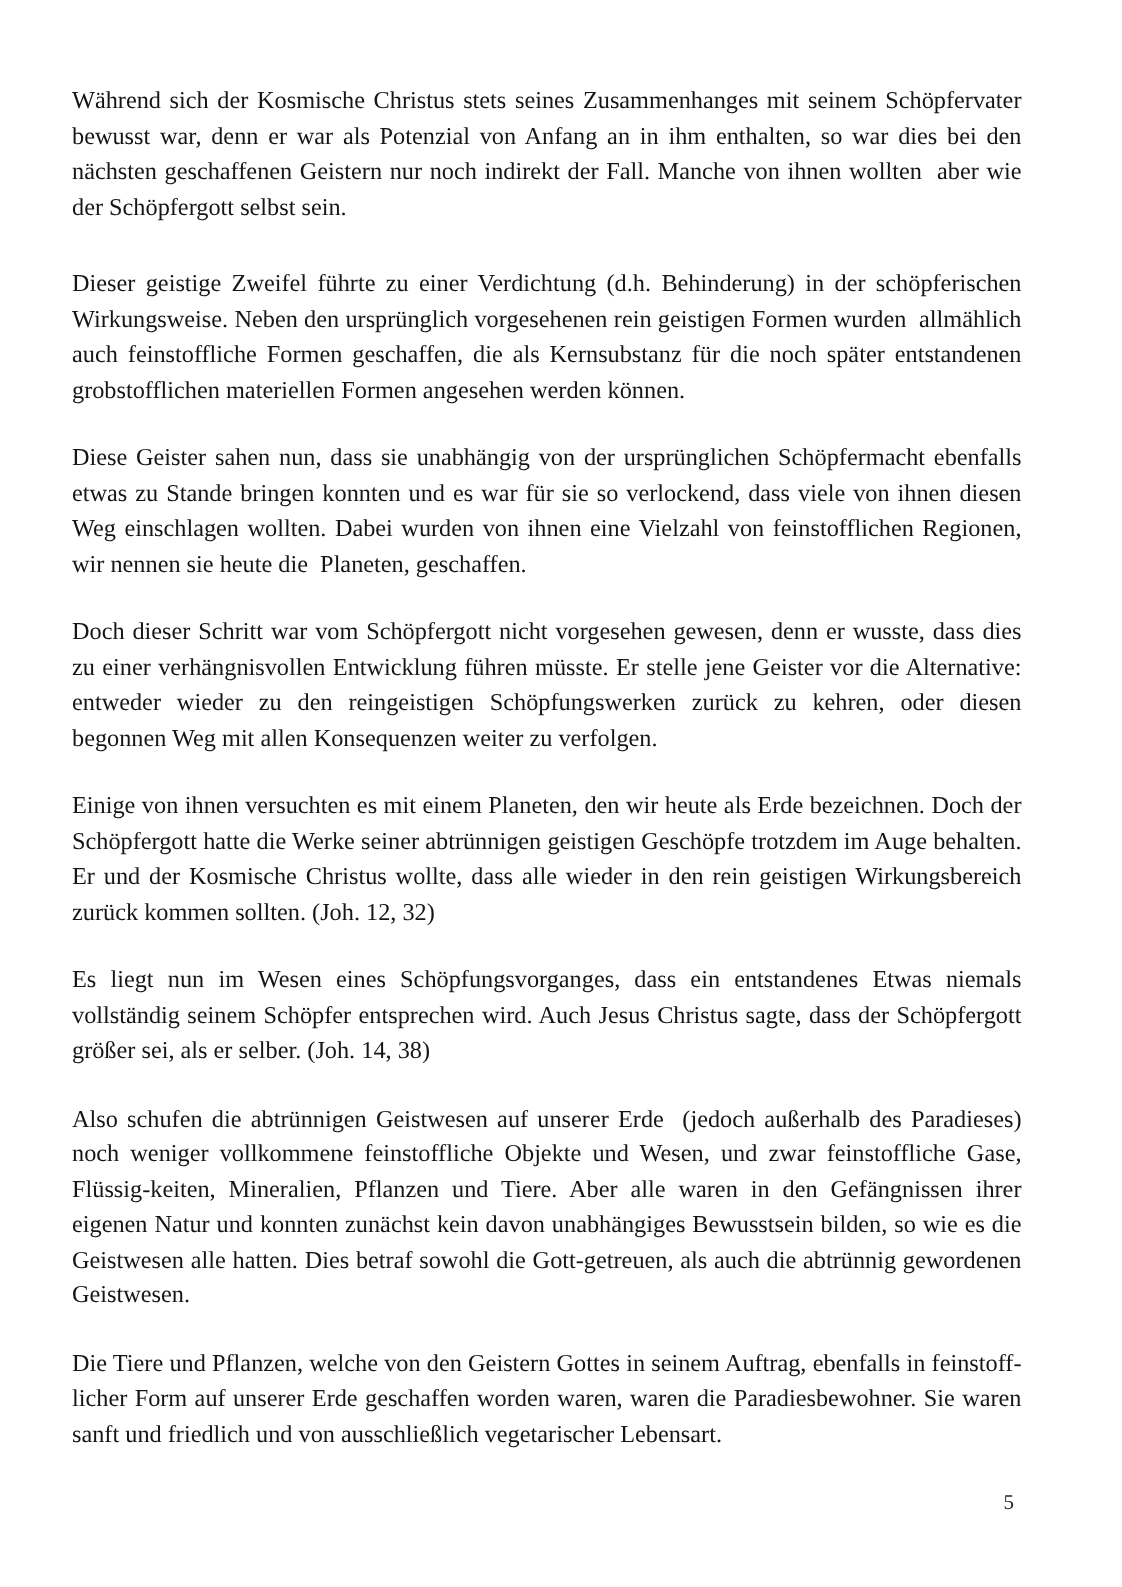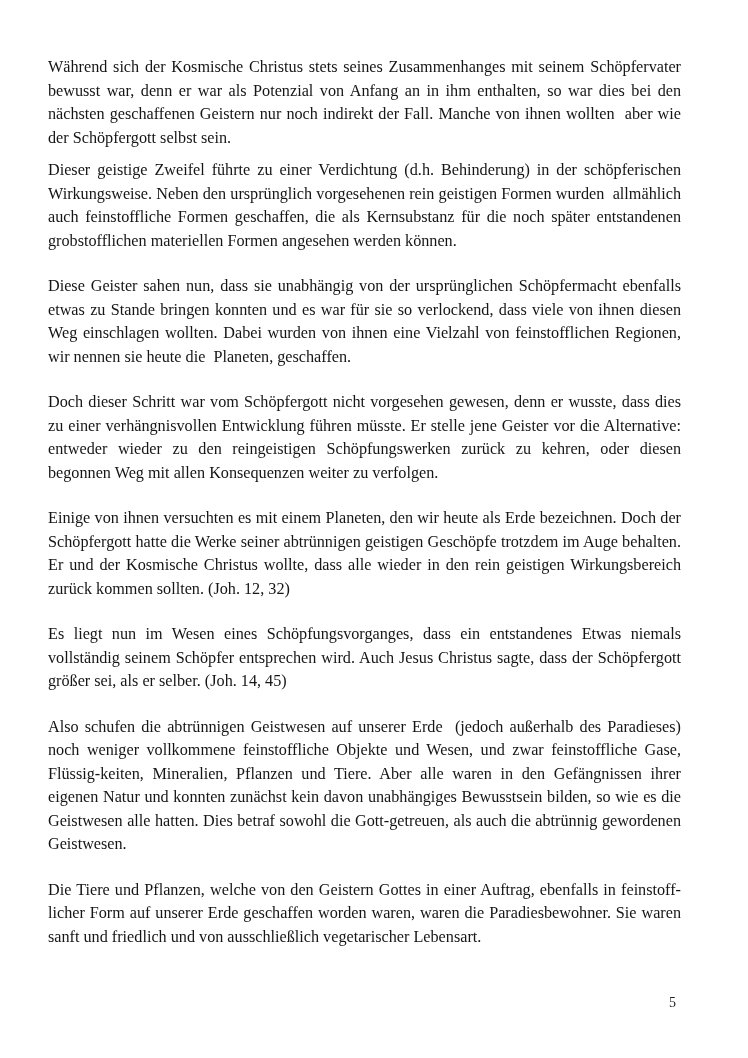--- a/index.html
+++ b/index.html
@@ -21,37 +21,37 @@
       font-family: "Liberation Serif", "DejaVu Serif", serif;
       font-size: 16.2px;
       line-height: 23.5px;
       color: #151515;
     }
     .para {
       margin: 0 0 22px 0;
       text-align: justify;
       white-space: pre-wrap;
     }
-    .para.p1 { margin-bottom: 9px; }
+    .para.p1 { margin-bottom: 28px; }
     .page-number {
       position: absolute;
       left: 669px;
       top: 995px;
       font-family: "Liberation Serif", "DejaVu Serif", serif;
       font-size: 14px;
       color: #222222;
     }
   </style>
 </head>
 <body>
 
 <div class="page">
   <p class="para p1">Während sich der Kosmische Christus stets seines Zusammenhanges mit seinem Schöpfervater bewusst war, denn er war als Potenzial von Anfang an in ihm enthalten, so war dies bei den nächsten geschaffenen Geistern nur noch indirekt der Fall. Manche von ihnen wollten  aber wie der Schöpfergott selbst sein.</p>
   <p class="para">Dieser geistige Zweifel führte zu einer Verdichtung (d.h. Behinderung) in der schöpferischen Wirkungsweise. Neben den ursprünglich vorgesehenen rein geistigen Formen wurden  allmählich auch feinstoffliche Formen geschaffen, die als Kernsubstanz für die noch später entstandenen grobstofflichen materiellen Formen angesehen werden können.</p>
   <p class="para">Diese Geister sahen nun, dass sie unabhängig von der ursprünglichen Schöpfermacht ebenfalls etwas zu Stande bringen konnten und es war für sie so verlockend, dass viele von ihnen diesen Weg einschlagen wollten. Dabei wurden von ihnen eine Vielzahl von feinstofflichen Regionen, wir nennen sie heute die  Planeten, geschaffen.</p>
   <p class="para">Doch dieser Schritt war vom Schöpfergott nicht vorgesehen gewesen, denn er wusste, dass dies zu einer verhängnisvollen Entwicklung führen müsste. Er stelle jene Geister vor die Alternative: entweder wieder zu den reingeistigen Schöpfungswerken zurück zu kehren, oder diesen begonnen Weg mit allen Konsequenzen weiter zu verfolgen.</p>
   <p class="para">Einige von ihnen versuchten es mit einem Planeten, den wir heute als Erde bezeichnen. Doch der Schöpfergott hatte die Werke seiner abtrünnigen geistigen Geschöpfe trotzdem im Auge behalten. Er und der Kosmische Christus wollte, dass alle wieder in den rein geistigen Wirkungsbereich zurück kommen sollten. (Joh. 12, 32)</p>
-  <p class="para">Es liegt nun im Wesen eines Schöpfungsvorganges, dass ein entstandenes Etwas niemals vollständig seinem Schöpfer entsprechen wird. Auch Jesus Christus sagte, dass der Schöpfergott größer sei, als er selber. (Joh. 14, 45)</p>
+  <p class="para">Es liegt nun im Wesen eines Schöpfungsvorganges, dass ein entstandenes Etwas niemals vollständig seinem Schöpfer entsprechen wird. Auch Jesus Christus sagte, dass der Schöpfergott größer sei, als er selber. (Joh. 14, 38)</p>
   <p class="para">Also schufen die abtrünnigen Geistwesen auf unserer Erde  (jedoch außerhalb des Paradieses) noch weniger vollkommene feinstoffliche Objekte und Wesen, und zwar feinstoffliche Gase,  Flüssig-keiten, Mineralien, Pflanzen und Tiere. Aber alle waren in den Gefängnissen ihrer  eigenen Natur und konnten zunächst kein davon unabhängiges Bewusstsein bilden, so wie es die Geistwesen alle hatten. Dies betraf sowohl die Gott-getreuen, als auch die abtrünnig gewordenen Geistwesen.</p>
-  <p class="para">Die Tiere und Pflanzen, welche von den Geistern Gottes in einer Auftrag, ebenfalls in feinstoff-licher Form auf unserer Erde geschaffen worden waren, waren die Paradiesbewohner. Sie waren sanft und friedlich und von ausschließlich vegetarischer Lebensart.</p>
+  <p class="para">Die Tiere und Pflanzen, welche von den Geistern Gottes in seinem Auftrag, ebenfalls in feinstoff-licher Form auf unserer Erde geschaffen worden waren, waren die Paradiesbewohner. Sie waren sanft und friedlich und von ausschließlich vegetarischer Lebensart.</p>
 </div>
 
 <div class="page-number">5</div>
 
 </body></html>

